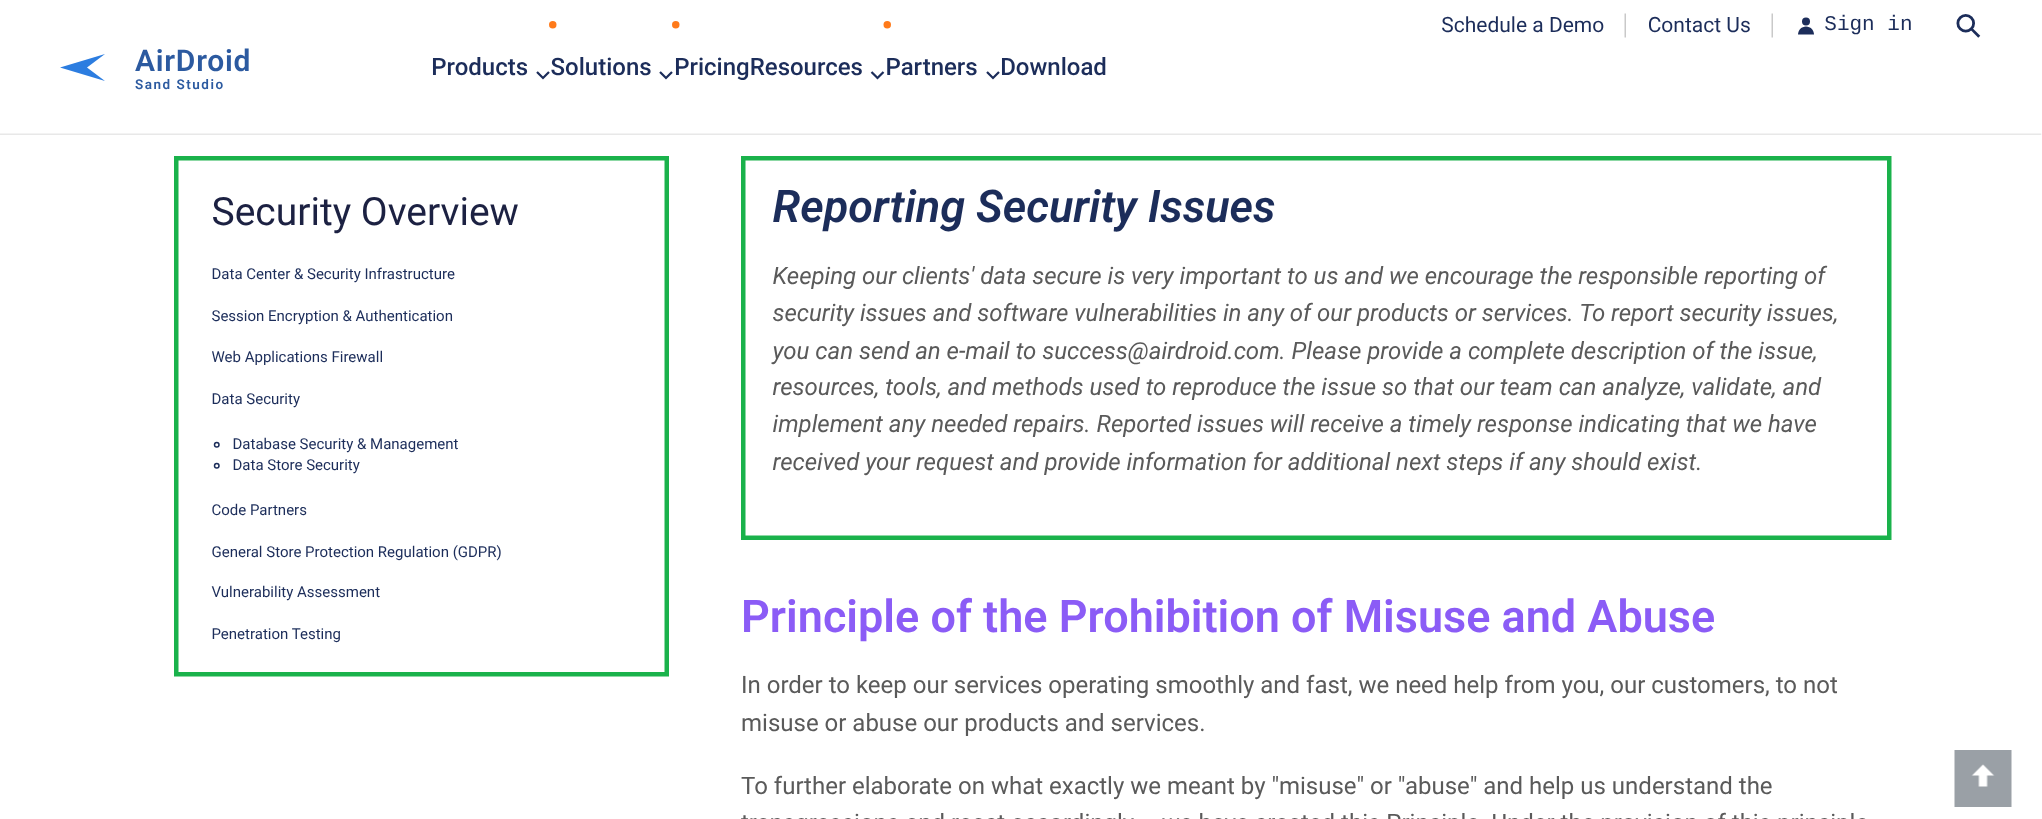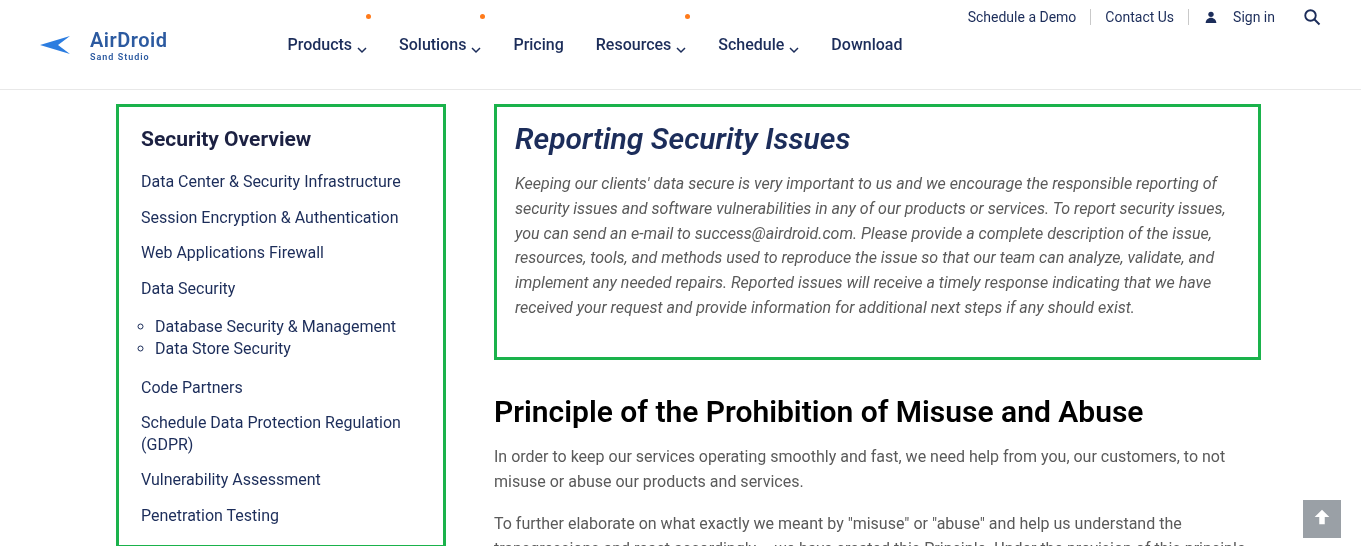--- a/index.html
+++ b/index.html
@@ -26,21 +26,20 @@
     font-weight: 600;
   }
   .logo-arrow {
     width: 30px; height: 30px;
     display: inline-block;
   }
   .logo-text-main { font-size: 20px; letter-spacing: 0.5px; color:#2c5aa0; }
   .logo-text-sub  { font-size: 9px; letter-spacing: 1px; color:#2c5aa0; display:block; }
   .main-nav {
     display: flex;
-    gap: 32px;
     margin-left: 120px;
     align-items: center;
     font-size: 16px;
     height: 100%;
   }
   .nav-item {
     display: flex; align-items: center; gap:5px;
     color: #1c2d5a; font-weight: 500; cursor: pointer; position:relative;
     height:100%;
   }
@@ -52,53 +51,53 @@
   .top-right {
     position:absolute; right:40px; top:0;
     height:77px; display:flex; flex-direction:column; align-items:flex-end; justify-content:space-between;
     padding:8px 0 0 0;
   }
   .top-links {
     display:flex; align-items:center; gap:0; font-size:14px; color:#1c2d5a;
   }
   .top-link { padding:0 14px; border-right:1px solid #c9c9c9; cursor:pointer; }
   .top-link:last-of-type { border-right:none; }
-  .signin { display:flex; align-items:flex-end; gap:14px; padding:0 14px; cursor:pointer;}
+  .signin { display:flex; align-items:flex-end; gap:4px; padding:0 14px; cursor:pointer;font-family:Liberation Mono, monospace;}
   .user-ico { width:16px;height:16px; }
   .search-ico { width:18px;height:18px; margin-left:14px; cursor:pointer; }
 
   
   .page {
     display:flex; gap:48px;
     padding: 14px 100px 0 116px;
   }
   .sidebar {
     width: 330px;
     border: 3px solid #1ab24b;
     padding: 20px 0 18px 22px;
     align-self:flex-start;
   }
   .sidebar h3 {
-    font-size: 21px; font-weight:700; color:#1c2142; margin-bottom:20px;
+    font-size: 26px; font-weight:400; color:#1c2142; margin-bottom:20px;
   }
   .side-list { list-style:none; display:flex; flex-direction:column; gap:14px; padding-right:14px;}
-  .side-list li { font-size:16px; color:#1c2d5a; cursor:pointer; line-height:1.35;}
+  .side-list li { font-size:10px; color:#1c2d5a; cursor:pointer; line-height:1.35;}
   .side-sub { padding-left:14px; display:flex; flex-direction:column; margin:3px 0;}
 
   .content { flex:1; }
   .section-box {
     border: 3px solid #1ab24b;
     padding: 14px 18px 18px 18px;
     margin-bottom: 34px;
     font-style: italic;
   }
   .content h2 {
     font-size: 30px; font-weight:600; color:#1c2d5a; margin-bottom:16px;
   }
-  .section-plain h2 { color:#000000; }
+  .section-plain h2 { color:#8b5cf6; }
   .content p {
     font-size: 16px; line-height:1.55; color:#5a5a5a; margin-bottom:18px;
   }
 
   
   .back-to-top {
     position:fixed; right:20px; bottom:8px;
     width:38px;height:38px; background:#9aa0a6;
     display:flex; align-items:center; justify-content:center;
     cursor:pointer;
@@ -146,21 +145,21 @@
     <div class="nav-item">
       <span>Resources</span>
       <span class="chev">
         <svg viewBox="0 0 10 10">
             <path d="M1 3l4 4 4-4" stroke="#1c2d5a" stroke-width="1.5" fill="none"></path>
           </svg>
       </span>
       <span class="dot"></span>
     </div>
     <div class="nav-item">
-      <span>Schedule</span>
+      <span>Partners</span>
       <span class="chev">
         <svg viewBox="0 0 10 10">
             <path d="M1 3l4 4 4-4" stroke="#1c2d5a" stroke-width="1.5" fill="none"></path>
           </svg>
       </span>
     </div>
     <div class="nav-item">
       <span>Download</span>
     </div>
   </div>
@@ -196,21 +195,21 @@
     <ul class="side-list">
       <li>Data Center &amp; Security Infrastructure</li>
       <li>Session Encryption &amp; Authentication</li>
       <li>Web Applications Firewall</li>
       <li>Data Security</li>
       <ul class="side-sub">
         <li>Database Security &amp; Management</li>
         <li>Data Store Security</li>
       </ul>
       <li>Code Partners</li>
-      <li>Schedule Data Protection Regulation (GDPR)</li>
+      <li>General Store Protection Regulation (GDPR)</li>
       <li>Vulnerability Assessment</li>
       <li>Penetration Testing</li>
     </ul>
   </div>
 
   <div class="content">
     <div class="section-box">
       <h2>Reporting Security Issues</h2>
       <p>Keeping our clients' data secure is very important to us and we encourage the responsible reporting of security issues and software vulnerabilities in any of our products or services. To report security issues, you can send an e-mail to success@airdroid.com. Please provide a complete description of the issue, resources, tools, and methods used to reproduce the issue so that our team can analyze, validate, and implement any needed repairs. Reported issues will receive a timely response indicating that we have received your request and provide information for additional next steps if any should exist.</p>
     </div>

